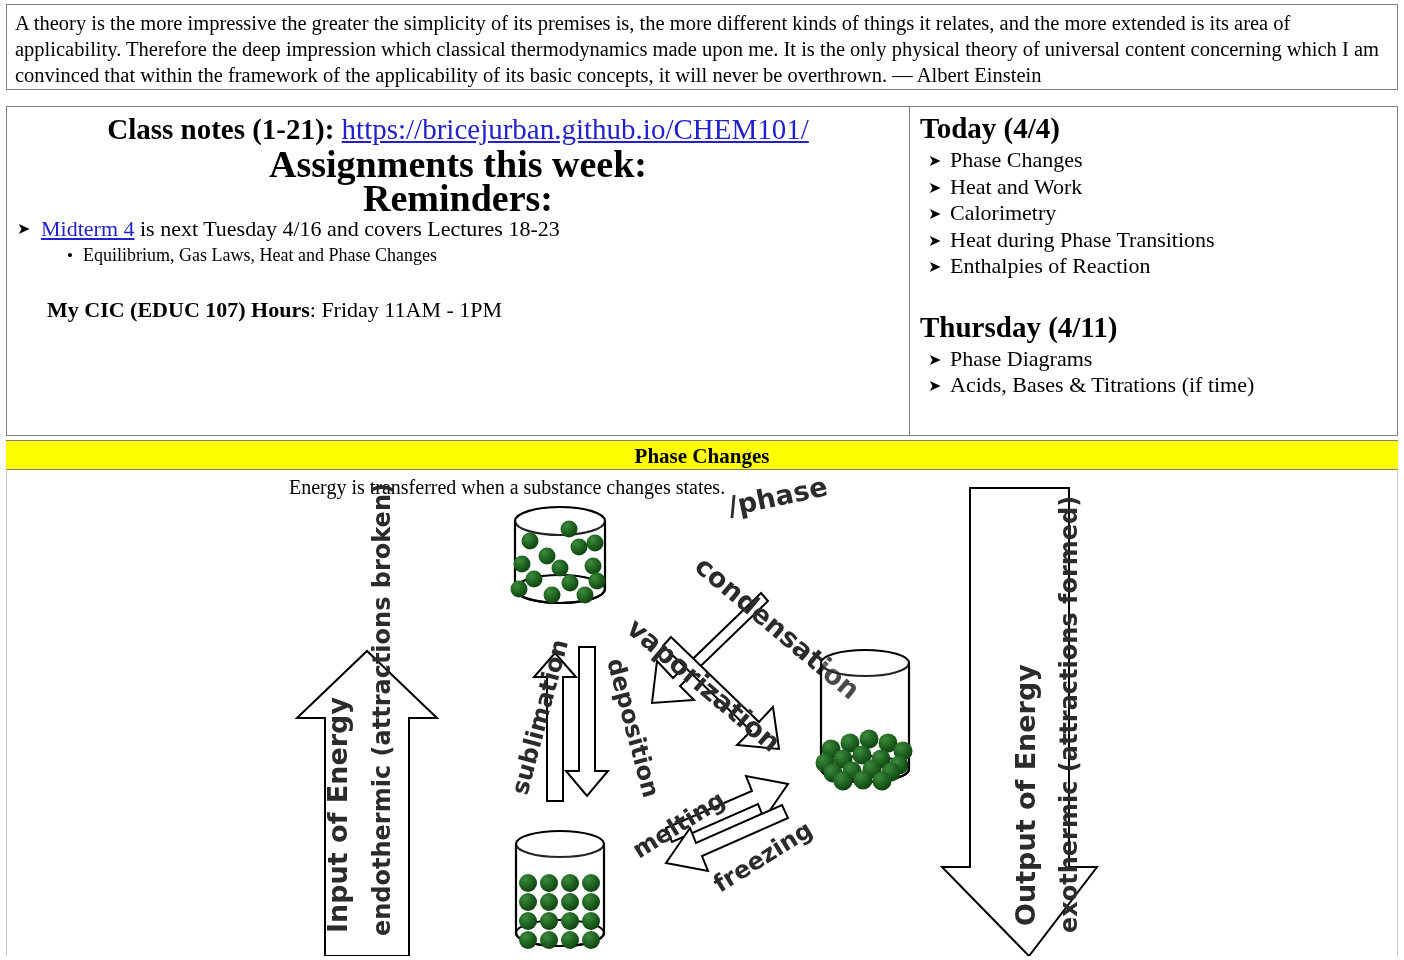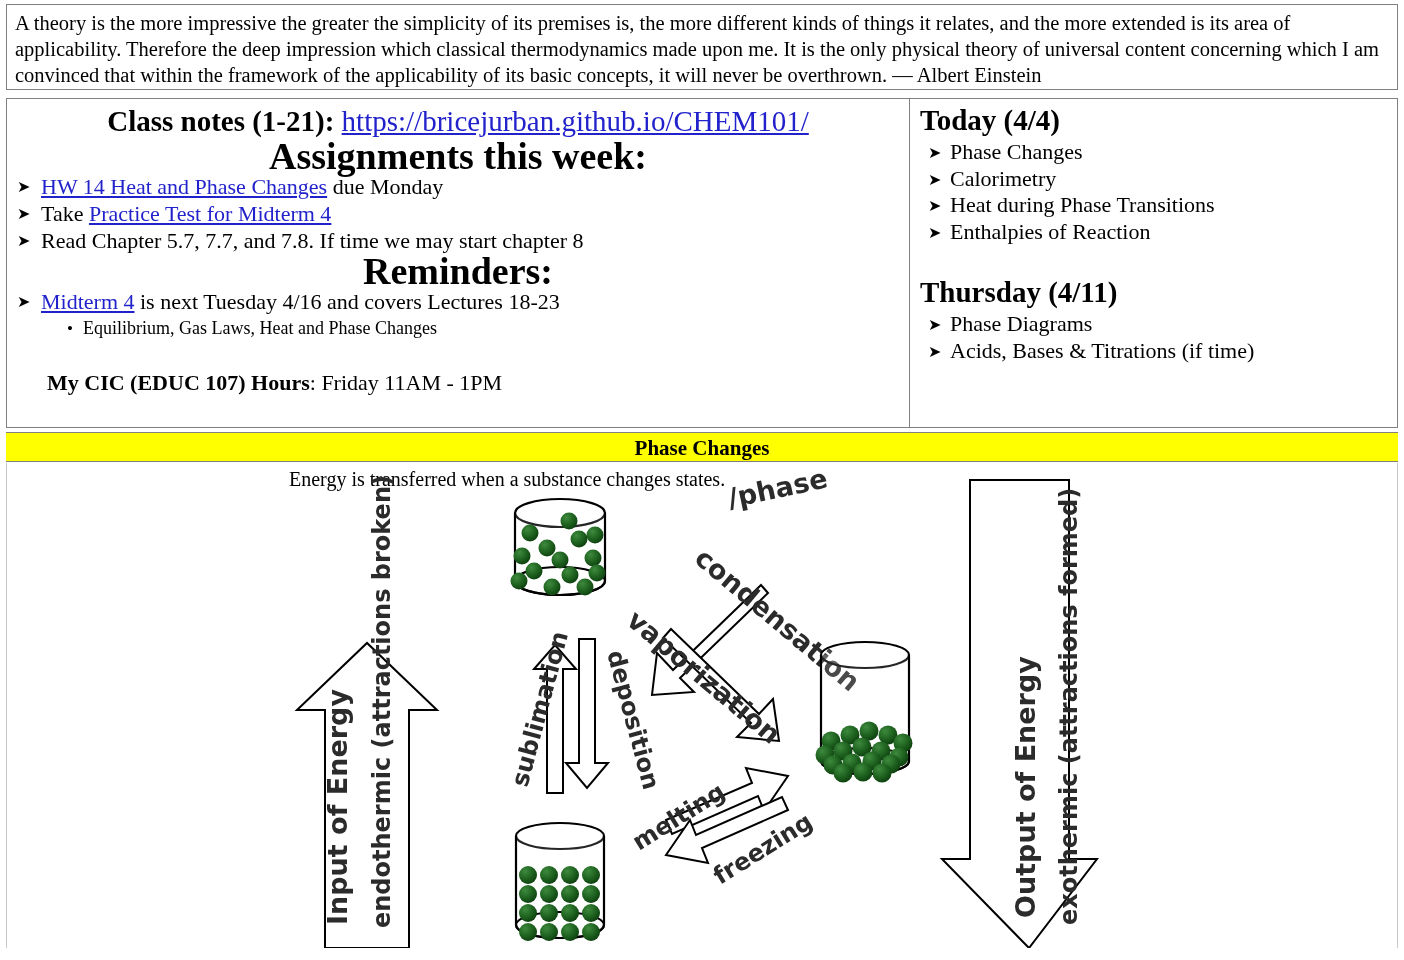--- a/index.html
+++ b/index.html
@@ -30,21 +30,21 @@
     height: 86px;
   }
   .quote-text {
     font-size: 20.5px;
     line-height: 26px;
     text-align: left;
   }
 
   
   .info-table {
-    margin: 8px 6px 0 6px;
+    margin: 16px 6px 0 6px;
     border: 1px solid #808080;
     box-sizing: border-box;
     display: flex;
     height: 330px;
   }
   .col-left {
     width: 903px;
     border-right: 1px solid #808080;
     box-sizing: border-box;
     padding: 4px 8px 0 8px;
@@ -208,44 +208,40 @@
 
     <div class="col-left">
 
       <div class="classnotes-line">
         <span class="lbl">Class notes (1-21):</span>
         <a href="#" class="link">https://bricejurban.github.io/CHEM101/</a>
       </div>
 
       <div class="center-head">Assignments this week:</div>
 
-      <ul class="arrow-list">
-        <li><a href="#" class="link">HW 14 Heat and Phase Changes</a><span> due Monday</span></li>
-        <li><span>Take </span><a href="#" class="link">Practice Test for Midterm 4</a></li>
-        <li><span>Read Chapter 5.7, 7.7, and 7.8. If time we may start chapter 8</span></li>
-      </ul>
 
       <div class="center-head">Reminders:</div>
 
       <ul class="arrow-list">
         <li><a href="#" class="link">Midterm 4</a><span> is next Tuesday 4/16 and covers Lectures 18-23</span></li>
       </ul>
       <ul class="dot-list">
         <li>Equilibrium, Gas Laws, Heat and Phase Changes</li>
       </ul>
 
       <div class="hours-block">
         <div><b>My CIC (EDUC 107) Hours</b><span>: Friday 11AM - 1PM</span></div>
       </div>
     </div>
 
     <div class="col-right">
       <div class="right-head">Today (4/4)</div>
       <ul class="arrow-list right">
         <li>Phase Changes</li>
+        <li>Heat and Work</li>
         <li>Calorimetry</li>
         <li>Heat during Phase Transitions</li>
         <li>Enthalpies of Reaction</li>
       </ul>
 
       <div class="right-head second">Thursday (4/11)</div>
       <ul class="arrow-list right">
         <li>Phase Diagrams</li>
         <li>Acids, Bases &amp; Titrations (if time)</li>
       </ul>

